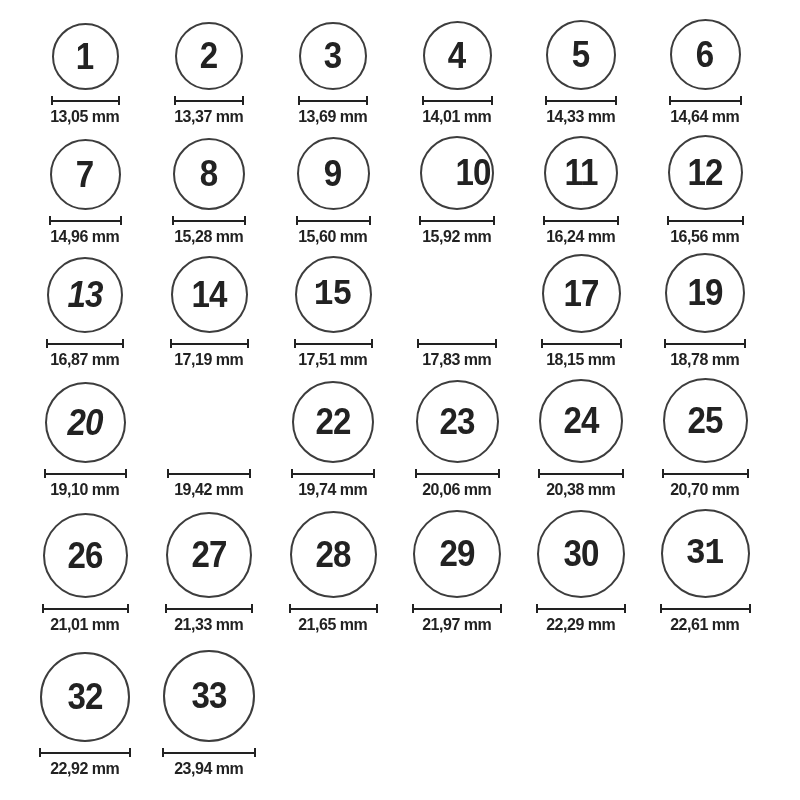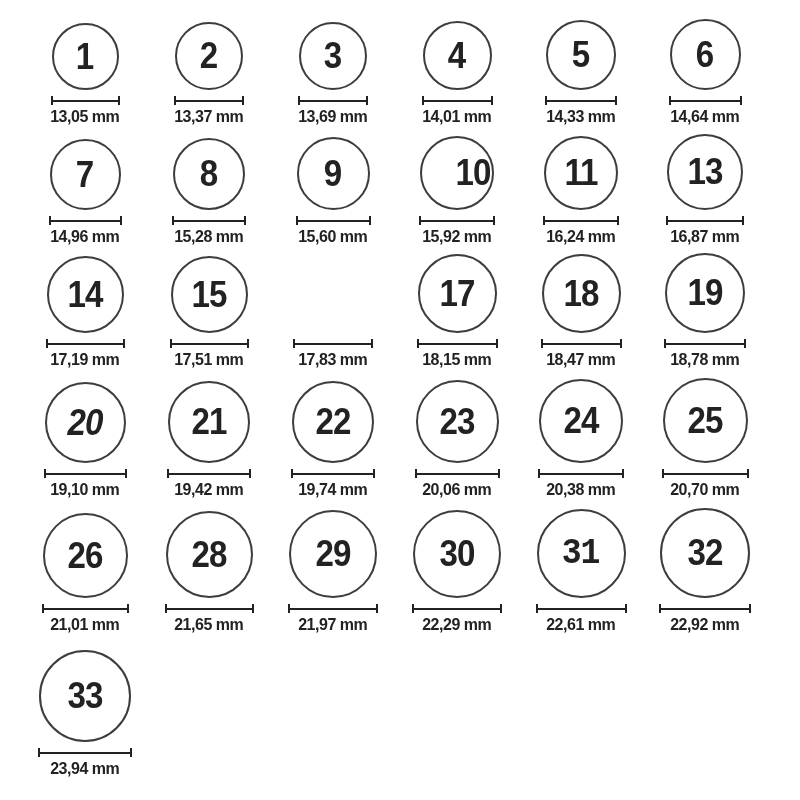--- a/index.html
+++ b/index.html
@@ -159,86 +159,83 @@
   </div>
 
   <div class="cell">
     <div class="circle" style="width: 74px; height: 74px;">
       <span class="size-number">11</span>
     </div>
     <div class="dim-line" style="width: 76px;"></div>
     <div class="mm-label">16,24 mm</div>
   </div>
 
-
-  <div class="cell">
-    <div class="circle" style="width: 76px; height: 76px;">
+  <div class="cell">
+    <div class="circle" style="width: 75px; height: 75px;">
+      <span class="size-number">12</span>
+    </div>
+    <div class="dim-line" style="width: 77px;"></div>
+    <div class="mm-label">16,56 mm</div>
+  </div>
+
+  <div class="cell">
+    <div class="circle" style="width: 76px; height: 76px; font-style: italic;">
       <span class="size-number">13</span>
     </div>
     <div class="dim-line" style="width: 78px;"></div>
     <div class="mm-label">16,87 mm</div>
   </div>
 
   <div class="cell">
     <div class="circle" style="width: 77px; height: 77px;">
       <span class="size-number">14</span>
     </div>
     <div class="dim-line" style="width: 79px;"></div>
     <div class="mm-label">17,19 mm</div>
   </div>
 
   <div class="cell">
-    <div class="circle" style="width: 77px; height: 77px;">
+    <div class="circle" style="width: 77px; height: 77px; font-family: Liberation Mono, monospace;">
       <span class="size-number">15</span>
     </div>
     <div class="dim-line" style="width: 79px;"></div>
     <div class="mm-label">17,51 mm</div>
   </div>
 
   <div class="cell">
     <div class="dim-line" style="width: 80px;"></div>
     <div class="mm-label">17,83 mm</div>
   </div>
 
   <div class="cell">
     <div class="circle" style="width: 79px; height: 79px;">
       <span class="size-number">17</span>
     </div>
     <div class="dim-line" style="width: 81px;"></div>
     <div class="mm-label">18,15 mm</div>
   </div>
 
-  <div class="cell">
-    <div class="circle" style="width: 79px; height: 79px;">
-      <span class="size-number">18</span>
-    </div>
-    <div class="dim-line" style="width: 81px;"></div>
-    <div class="mm-label">18,47 mm</div>
-  </div>
 
   <div class="cell">
     <div class="circle" style="width: 80px; height: 80px; justify-content: center;">
       <span class="size-number">19</span>
     </div>
     <div class="dim-line" style="width: 82px;"></div>
     <div class="mm-label">18,78 mm</div>
   </div>
 
   <div class="cell">
     <div class="circle" style="width: 81px; height: 81px; font-style: italic;">
       <span class="size-number">20</span>
     </div>
     <div class="dim-line" style="width: 83px;"></div>
     <div class="mm-label">19,10 mm</div>
   </div>
 
   <div class="cell">
-    <div class="circle" style="width: 82px; height: 82px;">
-      <span class="size-number">21</span>
-    </div>
     <div class="dim-line" style="width: 84px;"></div>
     <div class="mm-label">19,42 mm</div>
   </div>
 
   <div class="cell">
     <div class="circle" style="width: 82px; height: 82px;">
       <span class="size-number">22</span>
     </div>
     <div class="dim-line" style="width: 84px;"></div>
     <div class="mm-label">19,74 mm</div>
@@ -269,20 +266,27 @@
   </div>
 
   <div class="cell">
     <div class="circle" style="width: 85px; height: 85px;">
       <span class="size-number">26</span>
     </div>
     <div class="dim-line" style="width: 87px;"></div>
     <div class="mm-label">21,01 mm</div>
   </div>
 
+  <div class="cell">
+    <div class="circle" style="width: 86px; height: 86px;">
+      <span class="size-number">27</span>
+    </div>
+    <div class="dim-line" style="width: 88px;"></div>
+    <div class="mm-label">21,33 mm</div>
+  </div>
 
   <div class="cell">
     <div class="circle" style="width: 87px; height: 87px;">
       <span class="size-number">28</span>
     </div>
     <div class="dim-line" style="width: 89px;"></div>
     <div class="mm-label">21,65 mm</div>
   </div>
 
   <div class="cell">

